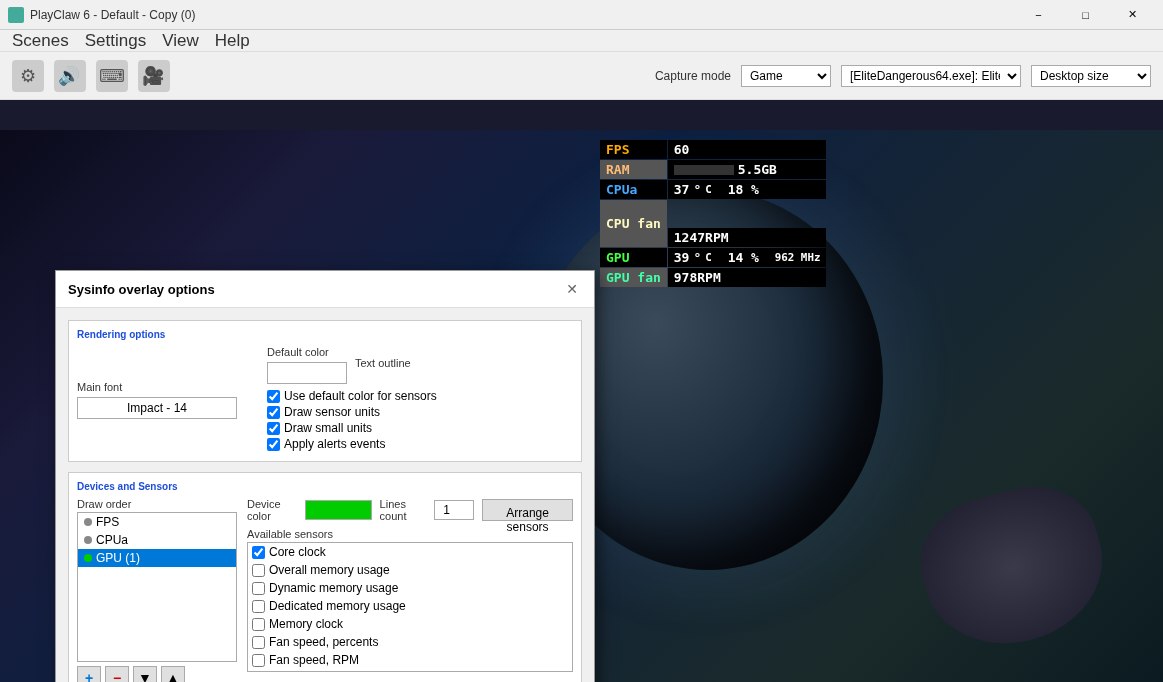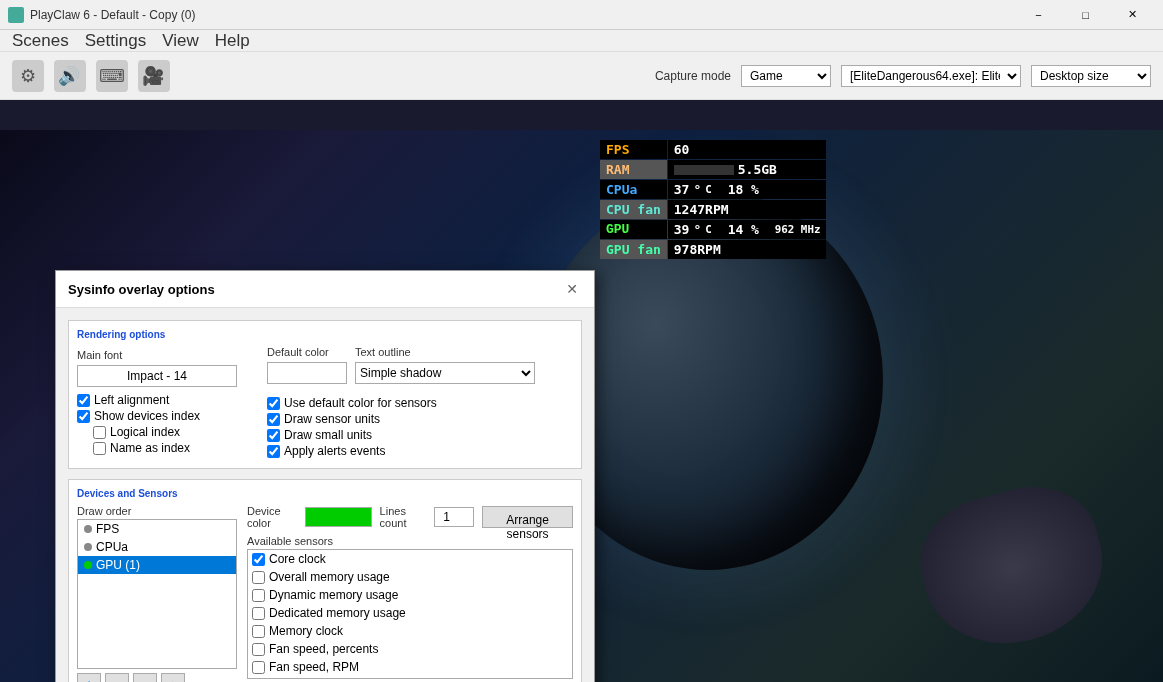--- a/index.html
+++ b/index.html
@@ -151,23 +151,23 @@
       display: flex;
       align-items: center;
       gap: 4px;
     }
     .stat-fps { background: #000; color: #ffaa00; }
     .stat-fps-val { background: #000; color: white; }
     .stat-ram { background: #555; color: #fdba74; }
     .stat-ram-bar { background: #000; color: white; display: flex; align-items: center; gap: 4px; }
     .stat-cpu { background: #000; color: #44aaff; }
     .stat-cpu-val { background: #000; color: white; }
-    .stat-cpufan { background: #555; color: #5eead4; }
-    .stat-cpufan-val { background: #000; color: white; }
-    .stat-gpu { background: #000; color: #44ff44; font-family: Liberation Mono, monospace; }
+    .stat-cpufan { background: #555; color: #fef9c3; }
+    .stat-cpufan-val { background: #000; color: white; margin-top: 28px; }
+    .stat-gpu { background: #000; color: #44ff44; }
     .stat-gpu-val { background: #000; color: white; }
     .stat-gpufan { background: #555; color: #44ffaa; }
     .stat-gpufan-val { background: #000; color: white; }
     .ram-bar-inner {
       width: 60px; height: 10px;
       background: #333;
       position: relative;
       display: inline-block;
     }
     .ram-bar-fill {
@@ -468,51 +468,30 @@
 
     <div class="dialog-body">
 
       <div class="rendering-options">
         <div class="section-title">Rendering options</div>
         <div class="row">
 
           <div class="left-options">
             <div class="rendering-label">Main font</div>
             <button class="font-btn">Impact - 14</button>
-            <div style="margin-top:6px;">
-              <label class="checkbox-row">
-                <input type="checkbox" checked="" style="">
-                <span>Left alignment</span>
-              </label>
-              <label class="checkbox-row">
-                <input type="checkbox" checked="" style="">
-                <span>Show devices index</span>
-              </label>
-              <label class="checkbox-row indent">
-                <input type="checkbox" style="">
-                <span>Logical index</span>
-              </label>
-              <label class="checkbox-row indent">
-                <input type="checkbox" style="">
-                <span>Name as index</span>
-              </label>
-            </div>
           </div>
 
           <div class="right-options">
-            <div class="row" style="margin-bottom:12px;">
+            <div class="row" style="margin-bottom:5px;">
               <div>
                 <div class="rendering-label">Default color</div>
                 <div class="color-box"></div>
               </div>
               <div style="margin-left:8px;">
                 <div class="rendering-label">Text outline</div>
-                <select class="text-outline-select">
-                  <option>Simple shadow</option>
-                </select>
               </div>
             </div>
             <label class="checkbox-row">
               <input type="checkbox" checked="" style="">
               <span>Use default color for sensors</span>
             </label>
             <label class="checkbox-row">
               <input type="checkbox" checked="" style="">
               <span>Draw sensor units</span>
             </label>

